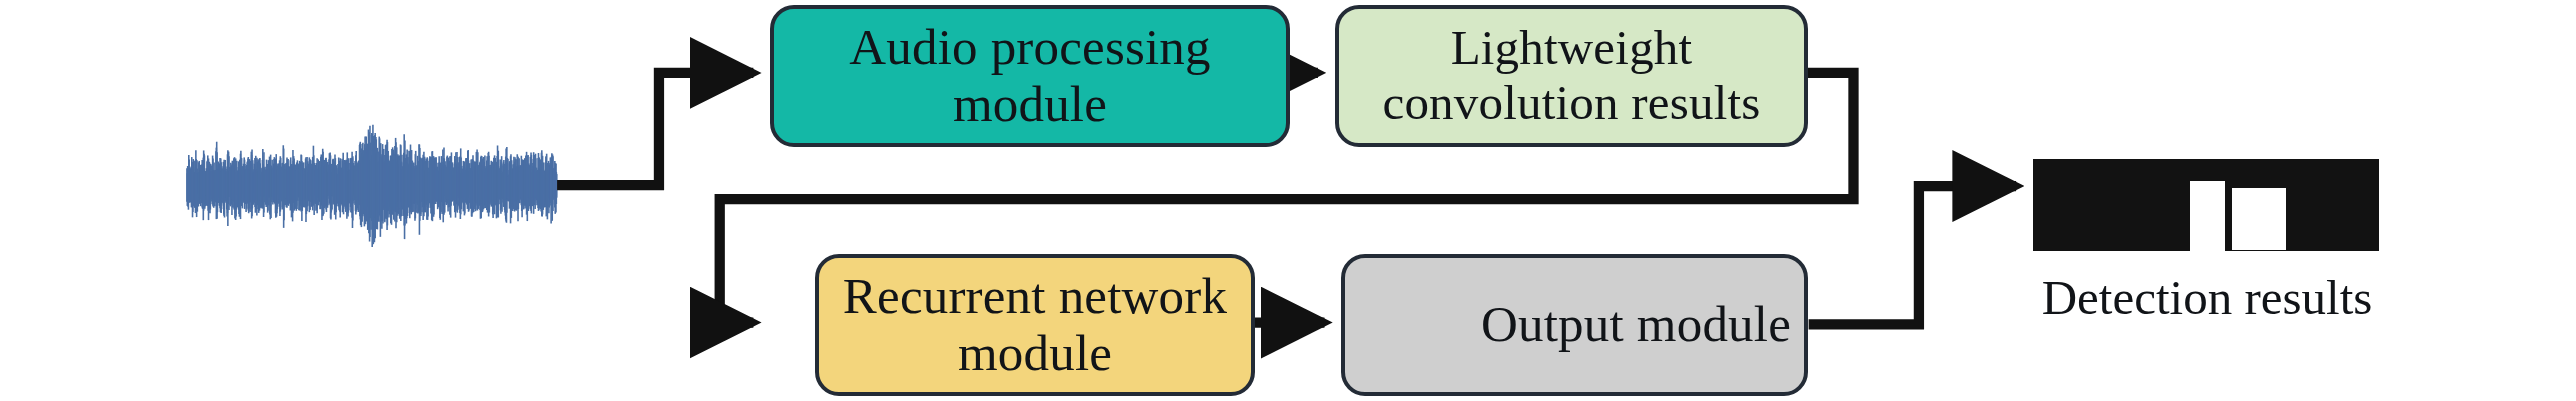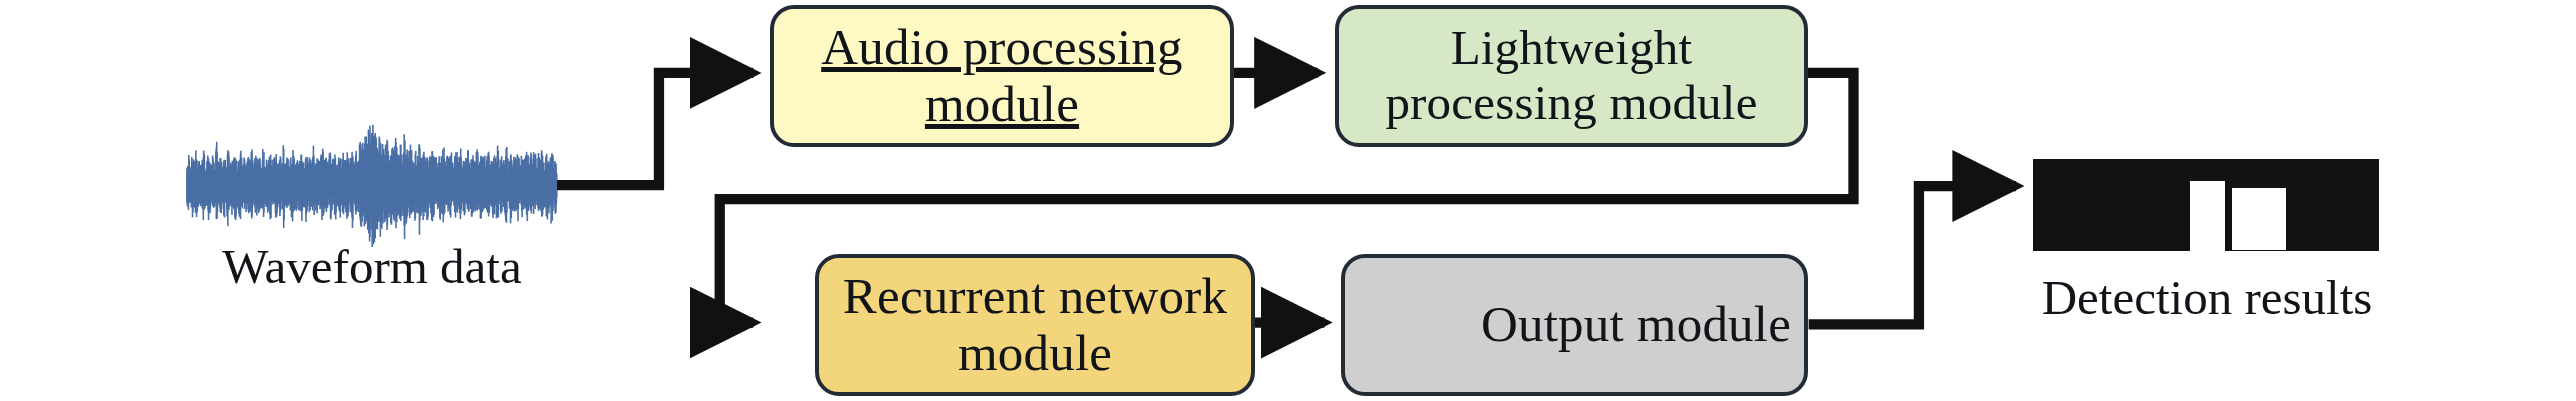--- a/index.html
+++ b/index.html
@@ -20,22 +20,22 @@
     border-radius:24px;
     display:flex;align-items:center;justify-content:center;
     text-align:center;
     color:#111418;
     line-height:1.12;
     letter-spacing:0.2px;
     z-index:4;
   }
   .node .node-label{display:block;padding:0 13px;}
 
-  #node-audio{left:770px;top:4.7px;width:464px;height:142px;
-    background:#fef9c3;font-size:51px;text-decoration:underline;}
+  #node-audio{left:770px;top:4.7px;width:520px;height:142px;
+    background:#14b8a6;font-size:51px;}
   #node-lightconv{left:1335px;top:4.7px;width:473px;height:142px;
     background:#d6e8c6;font-size:49px;}
   #node-recurrent{left:770px;top:254px;width:440px;height:142px;
     background:#f3d57c;font-size:51px;margin-left:45px;}
   #node-output{left:1341px;top:254px;width:467px;height:142px;
     background:#cfcfcf;font-size:51px;justify-content:flex-end;}
 
   #detection-panel{
     position:absolute;left:2033px;top:159px;width:346px;height:92px;
     background:#121212;z-index:4;
@@ -1077,37 +1077,36 @@
   <div class="node" id="node-audio">
     <span class="node-label">
       <span>Audio processing</span><br>
       <span>module</span>
     </span>
   </div>
 
   <div class="node" id="node-lightconv">
     <span class="node-label">
       <span>Lightweight</span><br>
-      <span>processing module</span>
+      <span>convolution results</span>
     </span>
   </div>
 
   <div class="node" id="node-recurrent">
     <span class="node-label">
       <span>Recurrent network</span><br>
       <span>module</span>
     </span>
   </div>
 
   <div class="node" id="node-output">
     <span class="node-label">Output module</span>
   </div>
 
   <div id="detection-panel">
       <div class="det-bar" style="left: 157px; width: 35px; top: 22px; height: 70px; background: rgb(255, 255, 255);"></div>
       <div class="det-bar" style="left: 199px; width: 54px; top: 29px; height: 62px; background: rgb(255, 255, 255);"></div>
     </div>
 
-  <div class="caption" id="caption-waveform">Waveform data</div>
   <div class="caption" id="caption-detection">Detection results</div>
 
 </div>
 
 
 </body></html>

